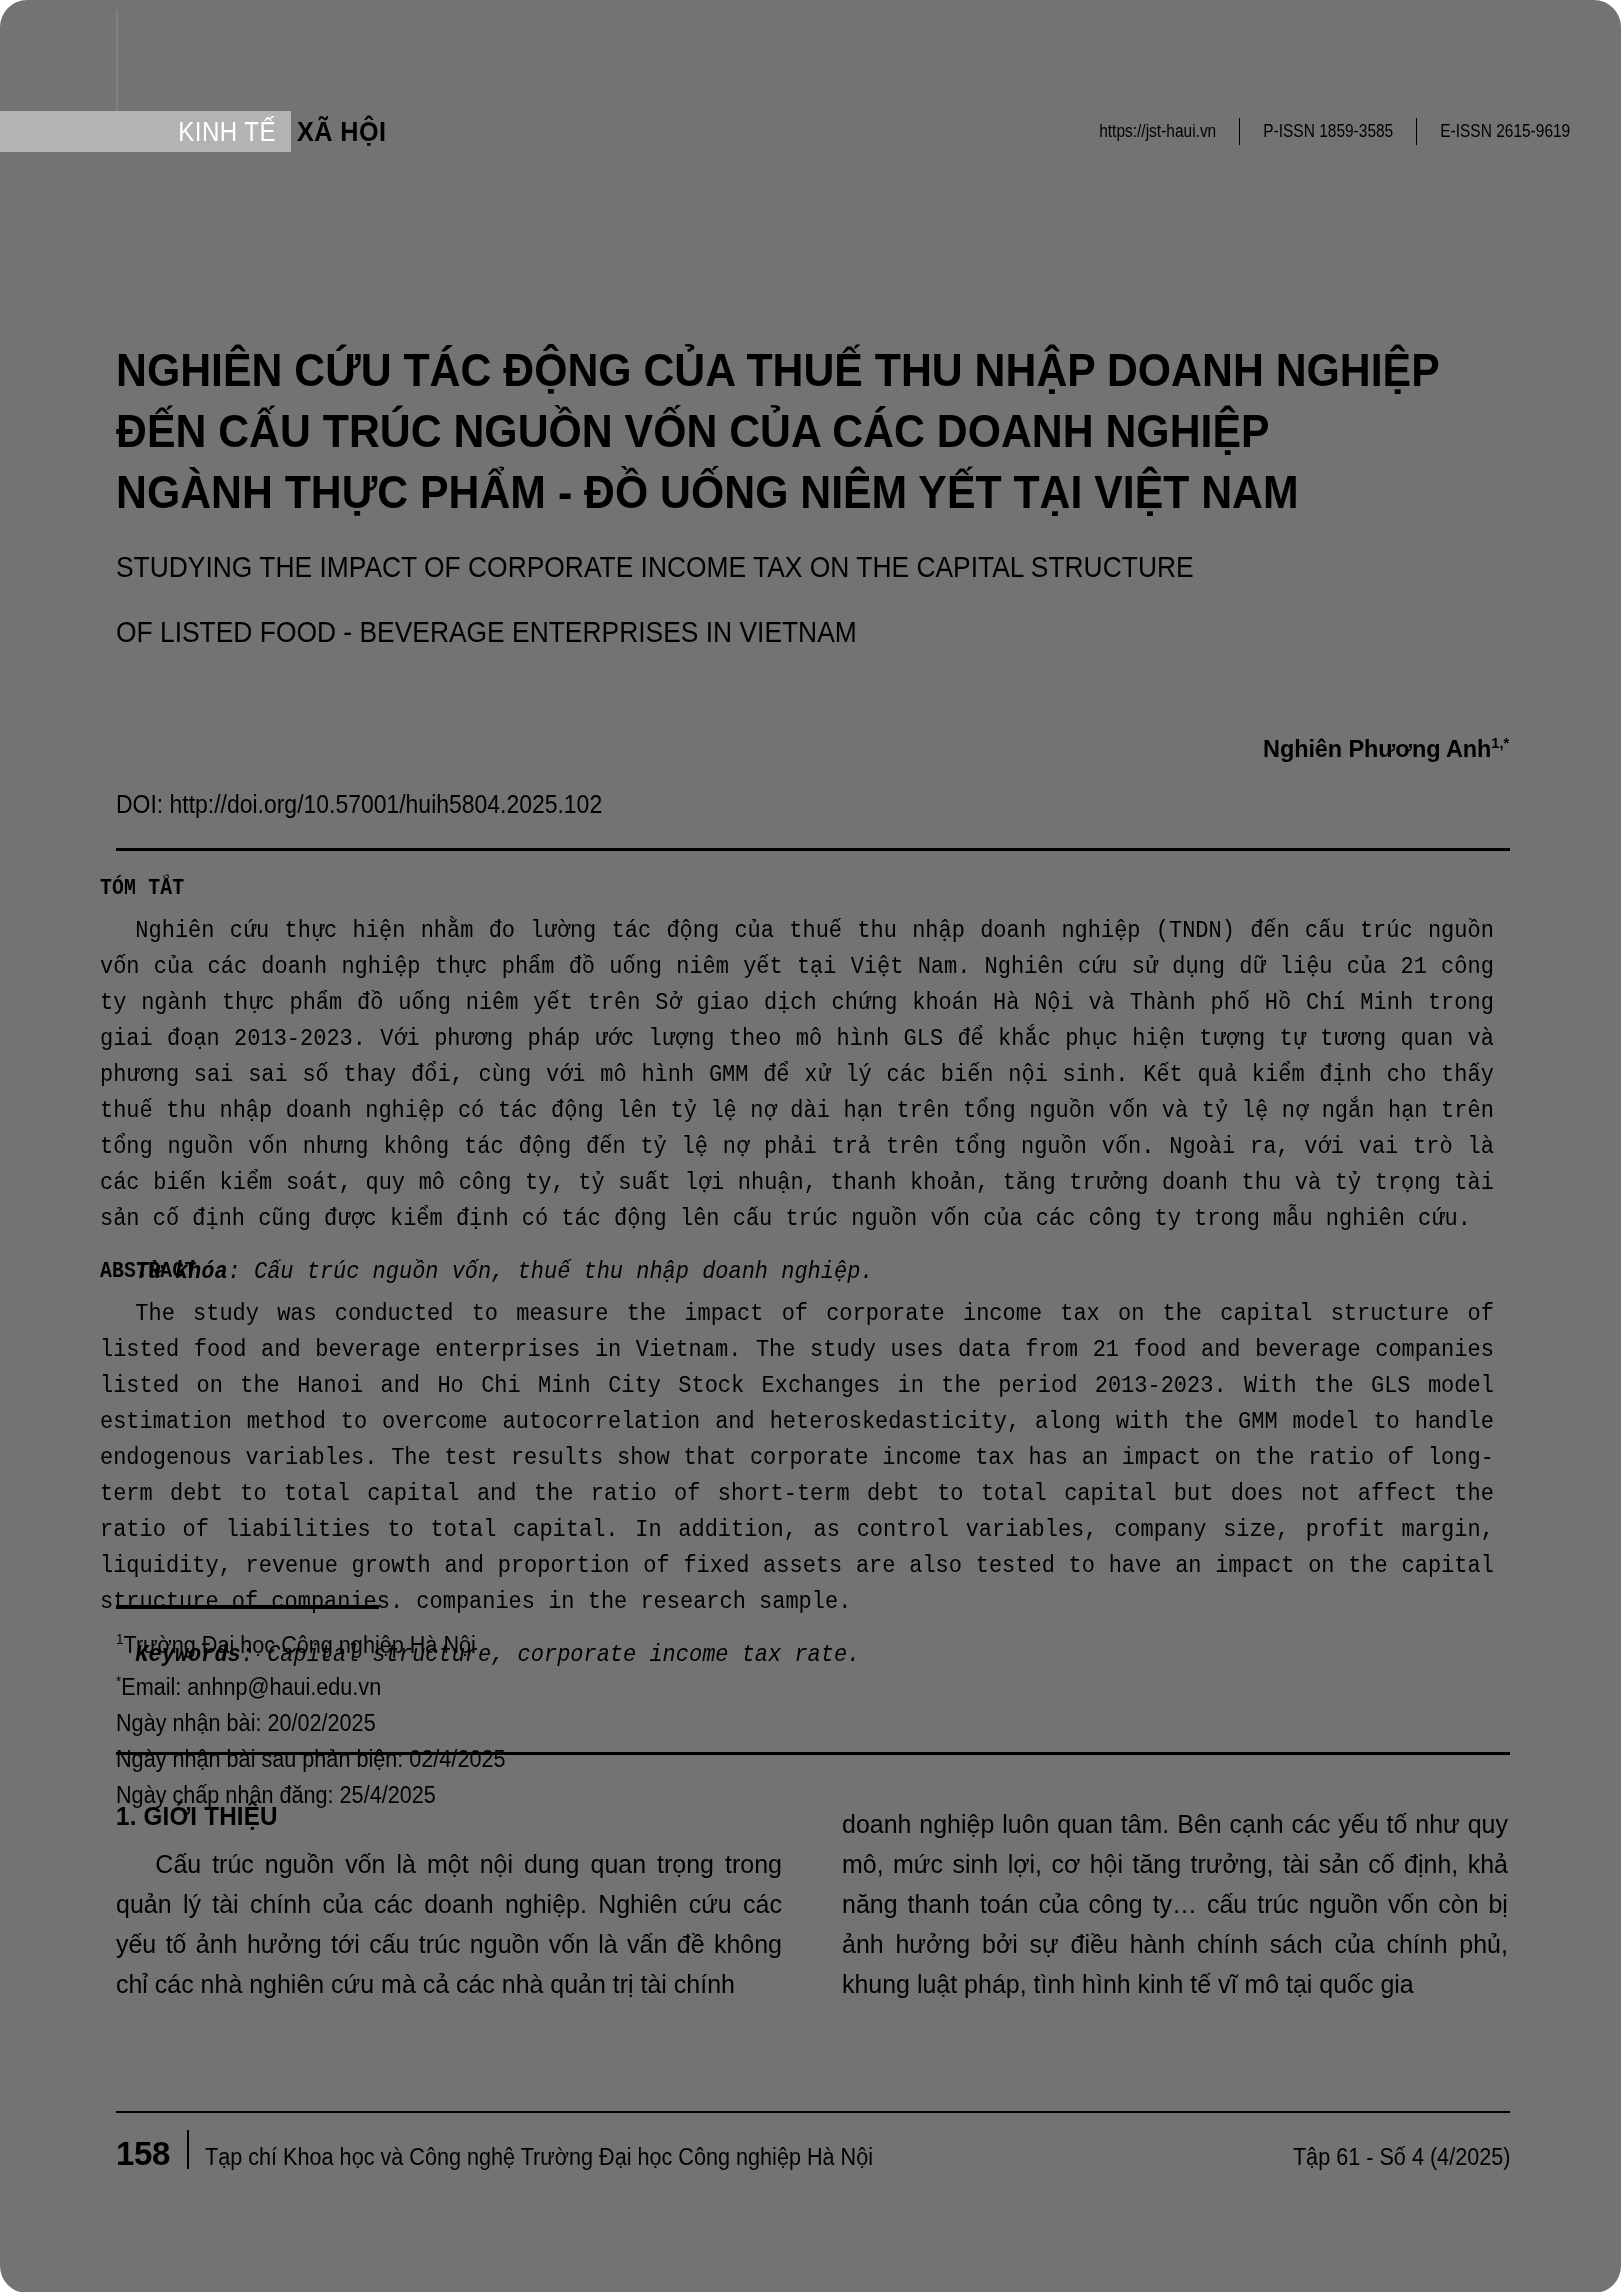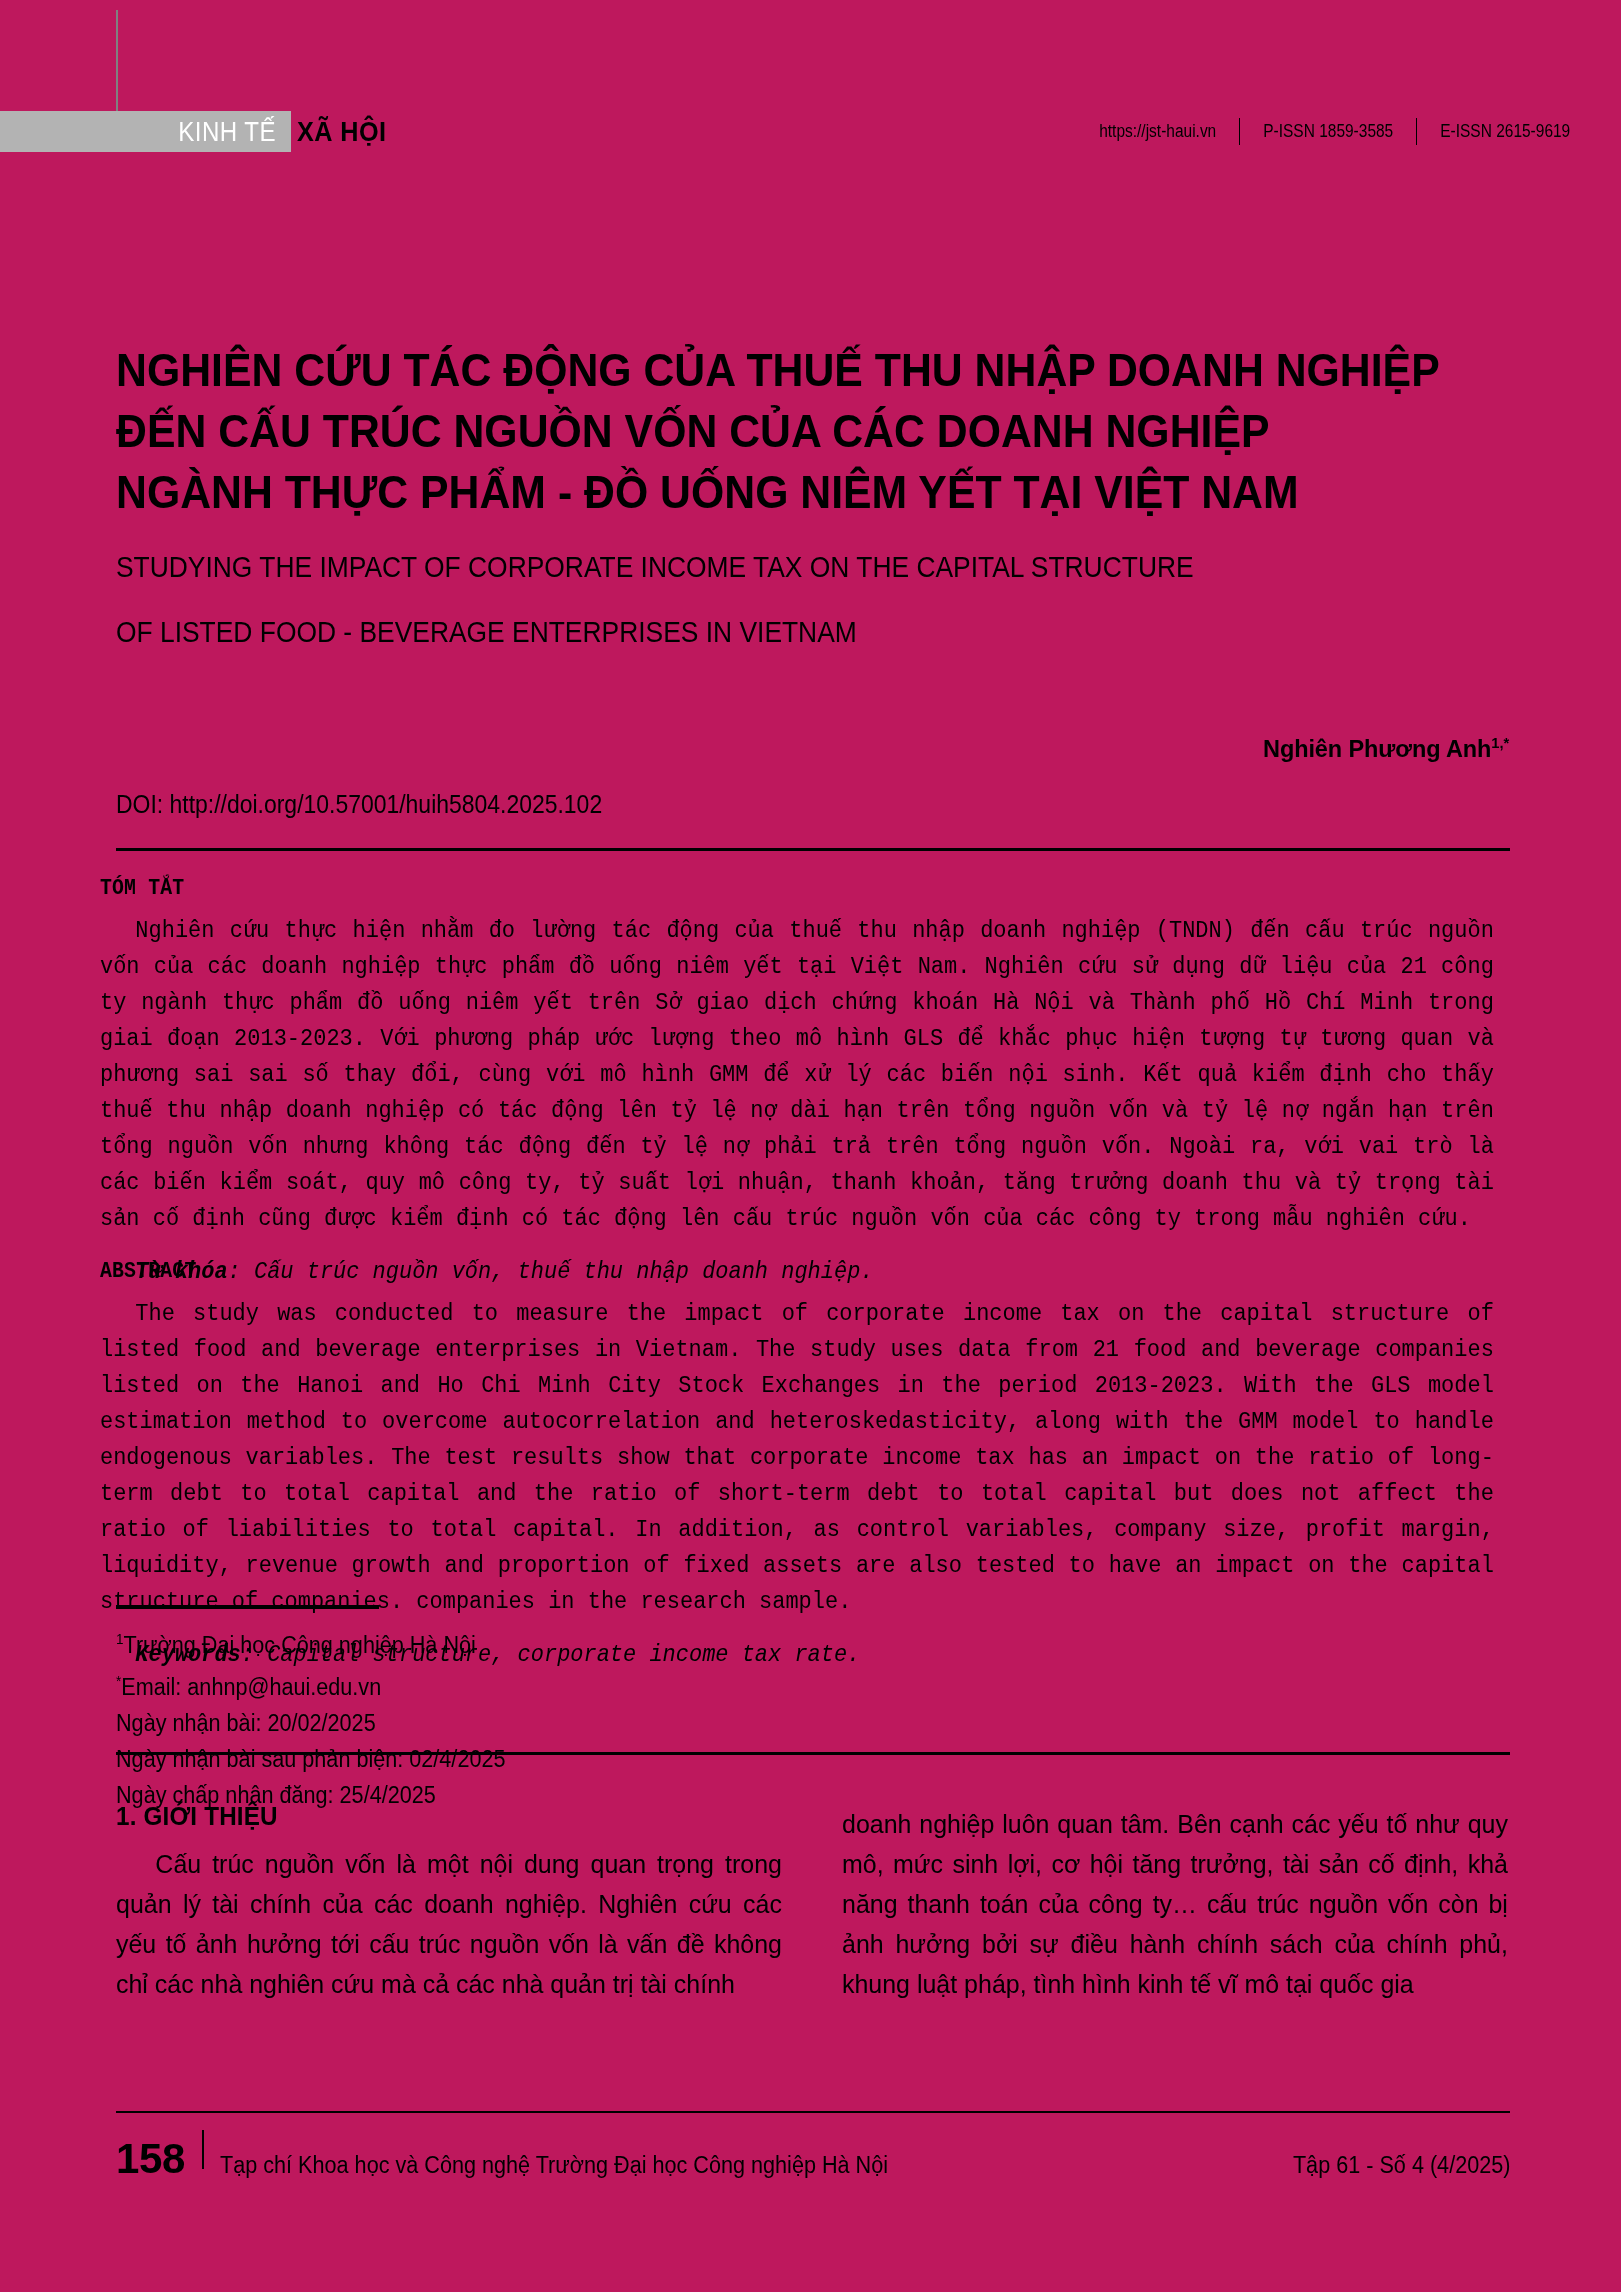--- a/index.html
+++ b/index.html
@@ -4,25 +4,26 @@
 <style>
   html, body {
     margin: 0;
     padding: 0;
     background: #ffffff;
   }
   .page {
     position: relative;
     width: 1621px;
     height: 2293px;
-    background: #be185d;
+    background: #737373;
     font-family: "Liberation Sans", sans-serif;
     color: #000000;
     overflow: hidden;
     box-sizing: border-box;
+    border-radius: 27px;
   }
 
   
   .corner-rule {
     position: absolute;
     left: 116px;
     top: 9.8px;
     width: 2px;
     height: 106px;
     background: #808080;
@@ -272,21 +273,21 @@
   
   .footer {
     position: absolute;
     left: 116px;
     top: 2135px;
     width: 1394px;
     display: flex;
     align-items: baseline;
   }
   .footer-pageno {
-    font-size: 42px;
+    font-size: 33px;
     font-weight: bold;
     letter-spacing: -0.3px;
     padding-right: 16.7px;
   }
   .footer-divider {
     width: 2px;
     align-self: stretch;
     background: #000;
     margin-right: 15.7px;
     position: relative;

